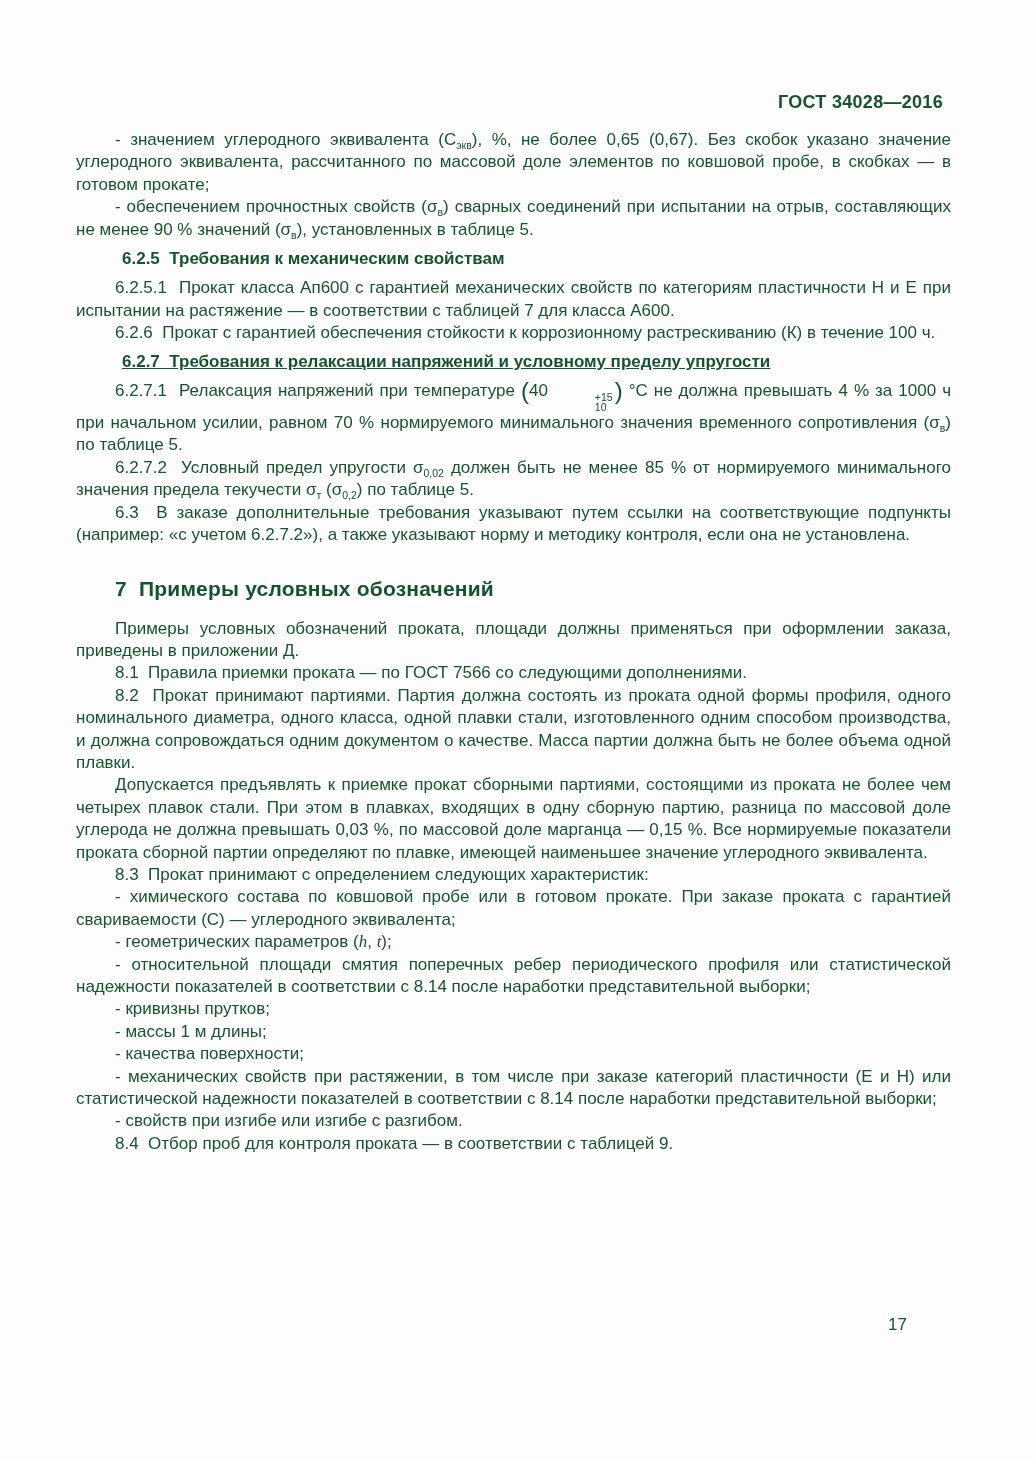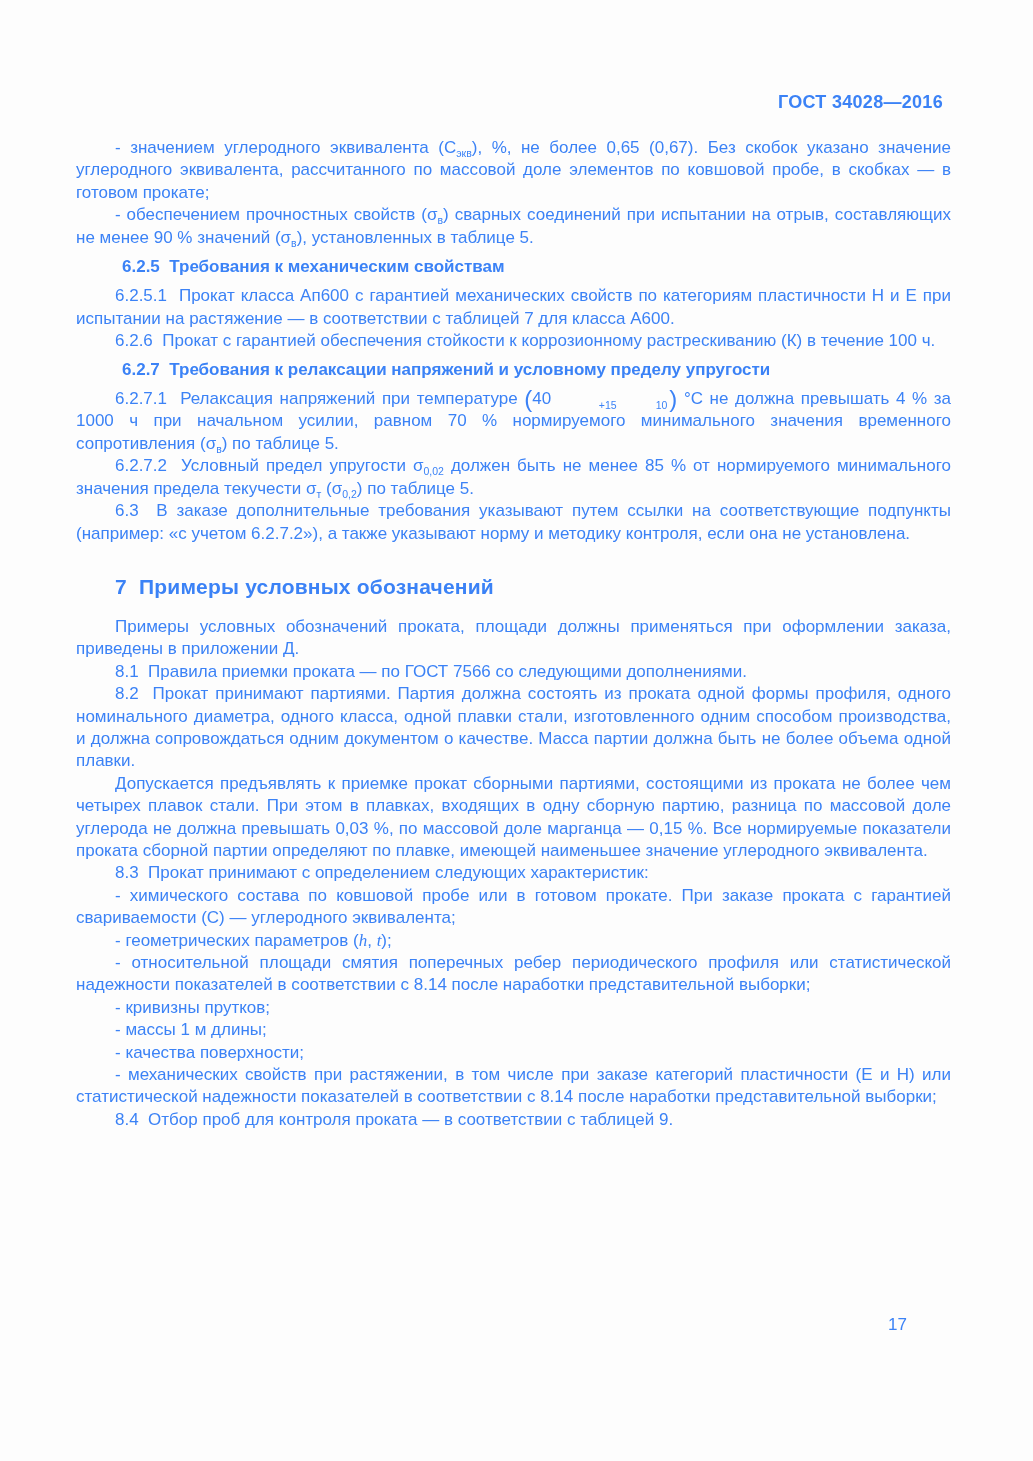--- a/index.html
+++ b/index.html
@@ -10,52 +10,53 @@
     width: 1033px;
     height: 1461px;
     background: #f4f4f4;
     font-family: "Liberation Sans", sans-serif;
   }
   .page {
     position: relative;
     width: 1033px;
     height: 1461px;
     background: #fdfdfd;
-    color: #3b82f6;
+    color: #14532d;
     overflow: hidden;
   }
   .running-header {
     position: absolute;
     top: 92px;
     right: 90px;
     font-size: 18px;
     font-weight: 700;
     letter-spacing: 0.3px;
   }
   .content {
     position: absolute;
-    top: 137px;
+    top: 129px;
     left: 76px;
     width: 875px;
     font-size: 17px;
     line-height: 22.4px;
     text-align: justify;
   }
   p.body-p {
     margin: 0;
     text-indent: 39px;
   }
   p.h-sub {
     margin: 7px;
     font-weight: 700;
     text-indent: 39px;
     text-align: left;
   }
   p.h-sub.gap-top {
     margin-top: 6px;
+    text-decoration: underline;
   }
   p.h-main {
     margin: 27px 0 14px 0;
     font-weight: 700;
     font-size: 21px;
     line-height: 30px;
     text-indent: 39px;
     text-align: left;
     letter-spacing: 0.2px;
   }
@@ -72,21 +73,21 @@
     white-space: nowrap;
   }
   .tol .paren {
     font-size: 24px;
     line-height: 0;
     vertical-align: -3px;
     font-weight: 400;
   }
   .tol-stack {
     display: inline-flex;
-    flex-direction: row;
+    flex-direction: column;
     vertical-align: -5px;
     font-size: 10.5px;
     line-height: 10px;
     text-align: left;
     margin: 0 2px;
   }
   .page-number {
     position: absolute;
     top: 1315px;
     left: 888px;
@@ -118,17 +119,18 @@
     <p class="body-p">8.2&nbsp; Прокат принимают партиями. Партия должна состоять из проката одной формы профиля, одного номинального диаметра, одного класса, одной плавки стали, изготовленного одним способом производства, и должна сопровождаться одним документом о качестве. Масса партии должна быть не более объема одной плавки.</p>
     <p class="body-p">Допускается предъявлять к приемке прокат сборными партиями, состоящими из проката не более чем четырех плавок стали. При этом в плавках, входящих в одну сборную партию, разница по массовой доле углерода не должна превышать 0,03 %, по массовой доле марганца — 0,15 %. Все нормируемые показатели проката сборной партии определяют по плавке, имеющей наименьшее значение углеродного эквивалента.</p>
     <p class="body-p">8.3&nbsp; Прокат принимают с определением следующих характеристик:</p>
     <p class="body-p">- химического состава по ковшовой пробе или в готовом прокате. При заказе проката с гарантией свариваемости (С) — углеродного эквивалента;</p>
     <p class="body-p">- геометрических параметров (<i>h</i>, <i>t</i>);</p>
     <p class="body-p">- относительной площади смятия поперечных ребер периодического профиля или статистической надежности показателей в соответствии с 8.14 после наработки представительной выборки;</p>
     <p class="body-p">- кривизны прутков;</p>
     <p class="body-p">- массы 1 м длины;</p>
     <p class="body-p">- качества поверхности;</p>
     <p class="body-p">- механических свойств при растяжении, в том числе при заказе категорий пластичности (Е и Н) или статистической надежности показателей в соответствии с 8.14 после наработки представительной выборки;</p>
+    <p class="body-p">- свойств при изгибе или изгибе с разгибом.</p>
     <p class="body-p">8.4&nbsp; Отбор проб для контроля проката — в соответствии с таблицей 9.</p>
   </div>
 
   <div class="page-number">17</div>
 </div>
 
 </body></html>

